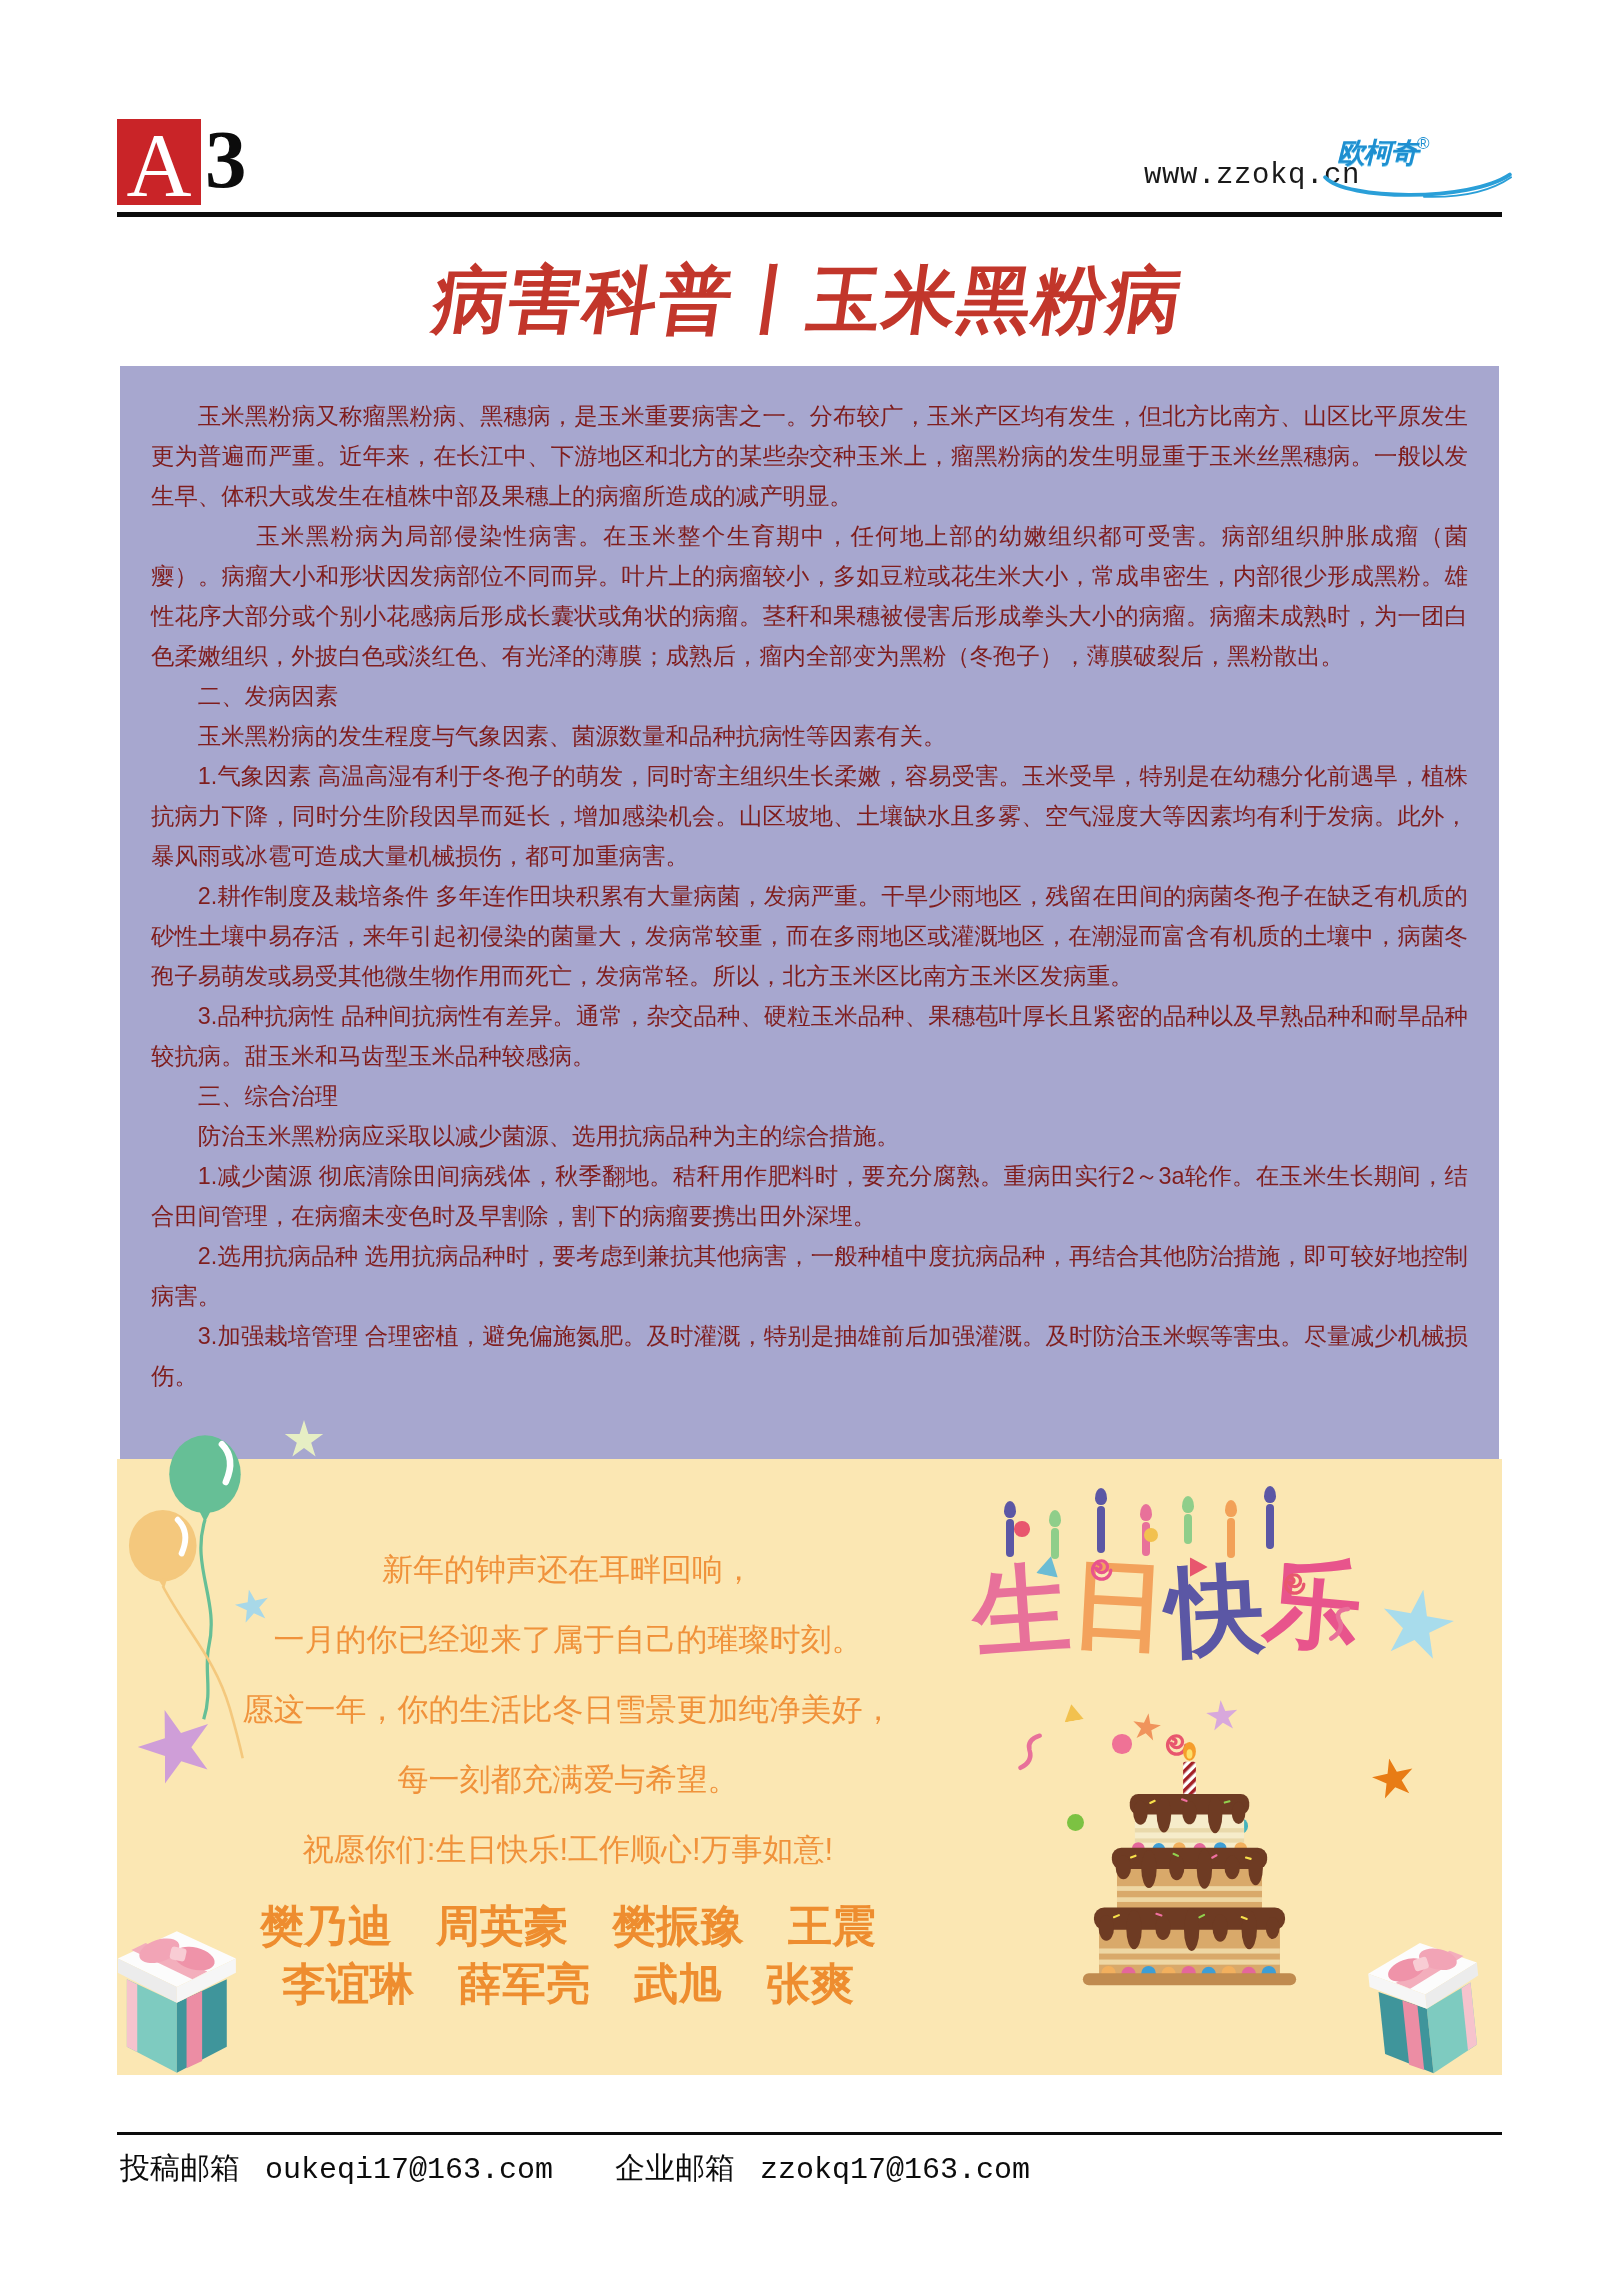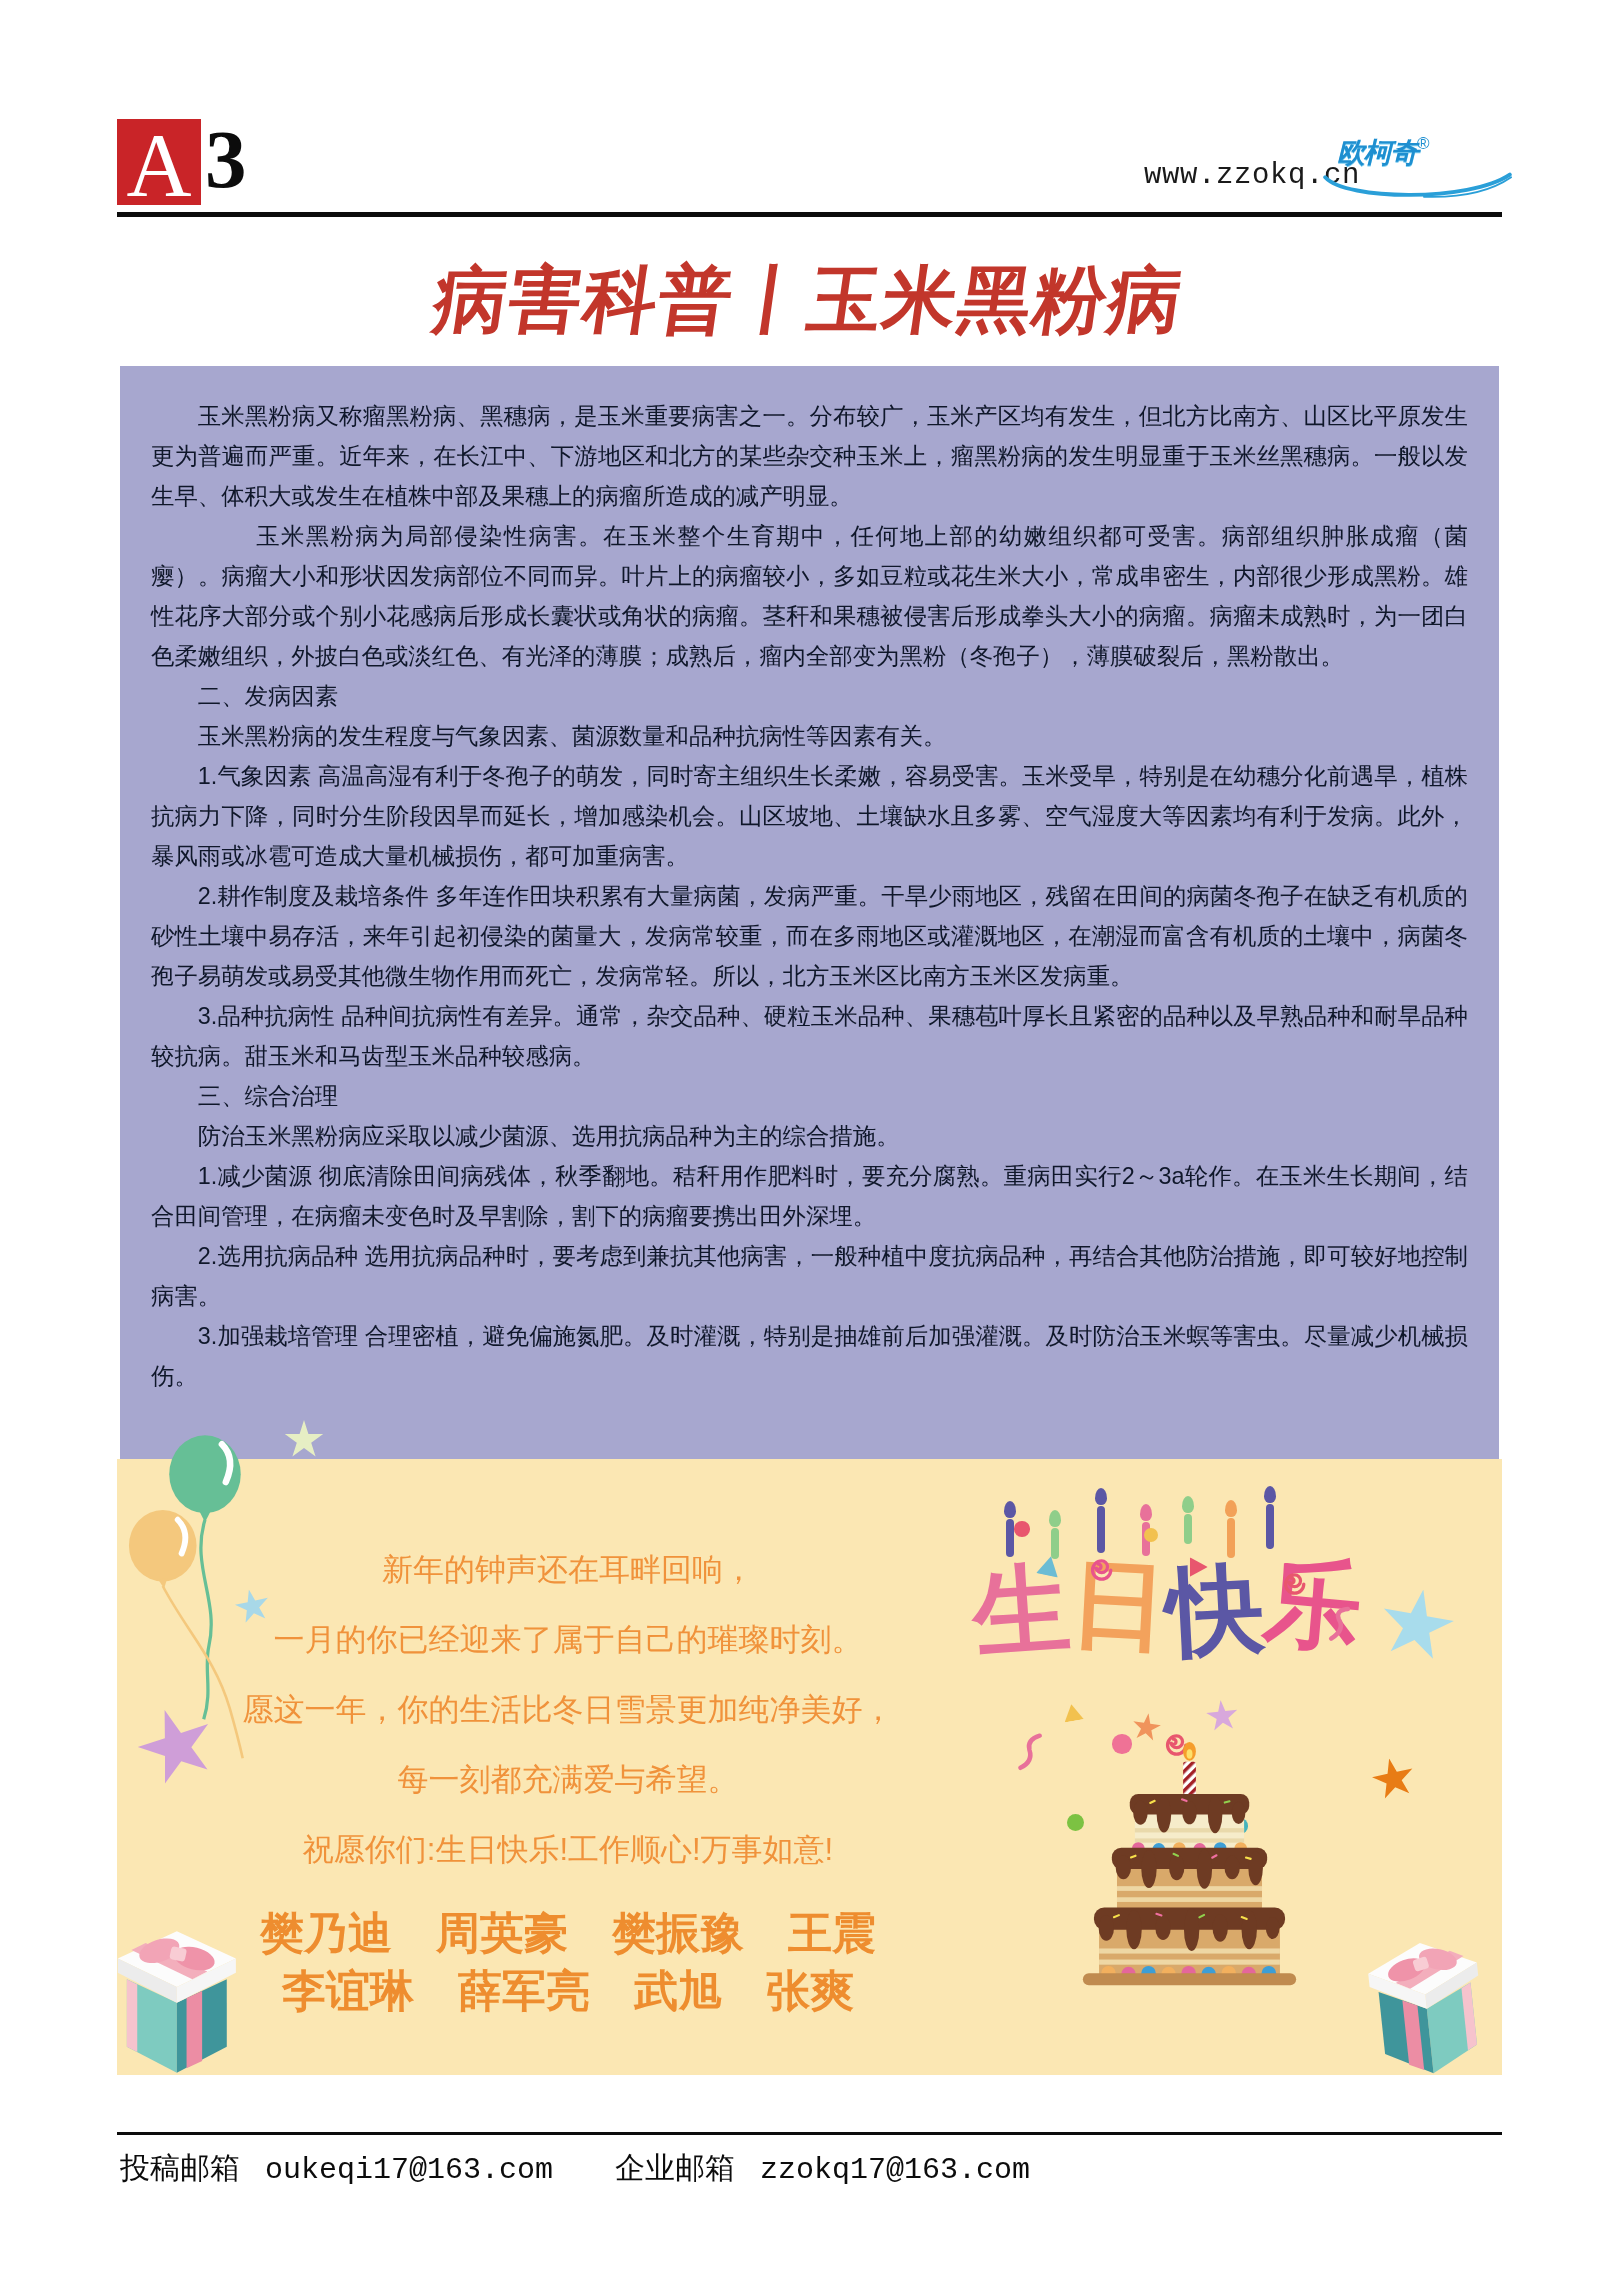--- a/index.html
+++ b/index.html
@@ -21,32 +21,32 @@
   .logo-swoosh { position:absolute; left:-17px; top:38px; }
   .header-rule { position:absolute; left:117px; top:212px; width:1385px; height:5.2px; background:#0c0c0c; }
 
   
   .main-title { position:absolute; left:0; top:252px; width:100%; text-align:center;
                 font-size:73px; font-weight:900; color:#c2362b; letter-spacing:1.9px;
                 transform:skewX(-8deg); }
 
   
   .article { position:absolute; left:120px; top:366px; width:1379px; height:1207px;
-             background:#a7a7cf; color:#0f172a; padding:30px 31px; font-size:23.4px;
+             background:#a7a7cf; color:#7f1d1d; padding:30px 31px; font-size:23.4px;
              line-height:40px; text-align:justify; overflow:hidden; }
   .article p { margin:0; }
   .ind2 { text-indent:2em; }
   .ind4 { text-indent:4.5em; }
 
   
   .birthday { position:absolute; left:117px; top:1459px; width:1385px; height:616px; background:#fbe7b3; }
   .bd-message { position:absolute; left:136px; top:1535px; width:864px; text-align:center;
                 color:#f0923b; font-size:31px; line-height:70px; }
   .bd-names { position:absolute; left:136px; top:1897px; width:864px; text-align:center;
-              color:#ee8d2f; font-size:44px; font-weight:bold; line-height:58px;margin-top:7px; }
+              color:#ee8d2f; font-size:44px; font-weight:bold; line-height:58px; }
 
   
   .bd-art { position:absolute; left:973px; top:1562px; width:305px; text-align:center;
             font-size:97px; font-weight:900; line-height:1; white-space:nowrap; }
   .bd-art span { display:inline-block; }
   .art-c0 { color:#e8719a; transform:rotate(-4deg); }
   .art-c1 { color:#f3a25c; transform:rotate(3deg) translateY(-5.2px); }
   .art-c2 { color:#5b57a5; transform:rotate(-3deg); }
   .art-c3 { color:#e8548c; transform:rotate(5deg) translateY(-6.5px); }
 

